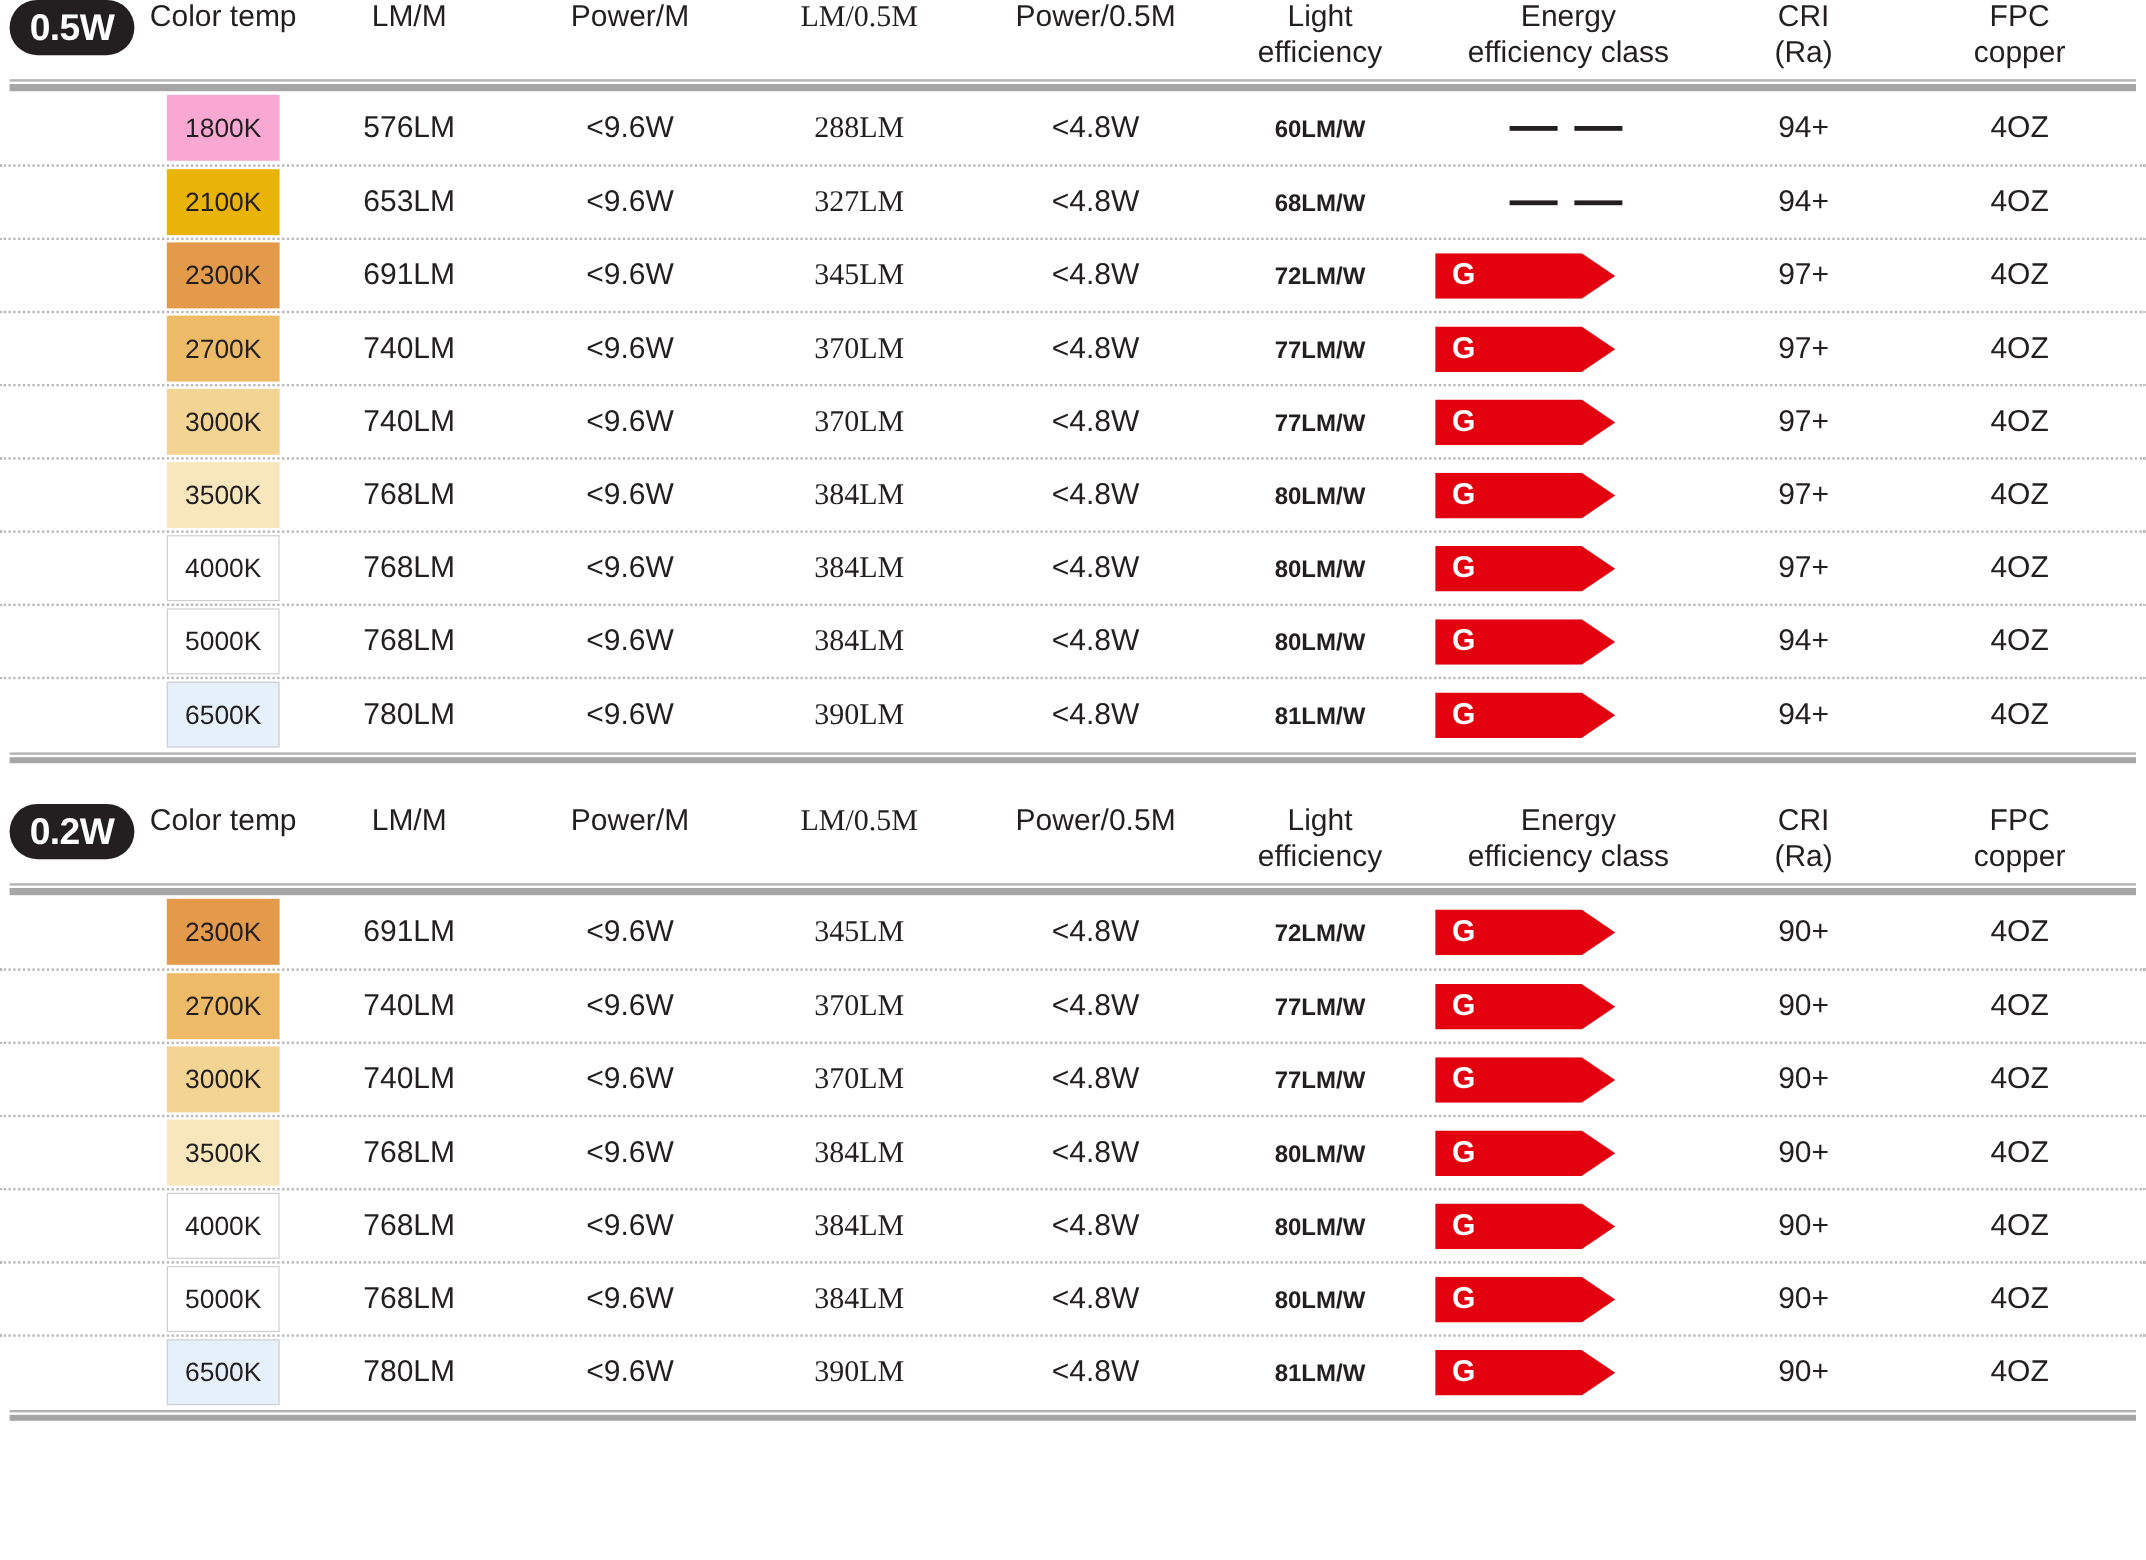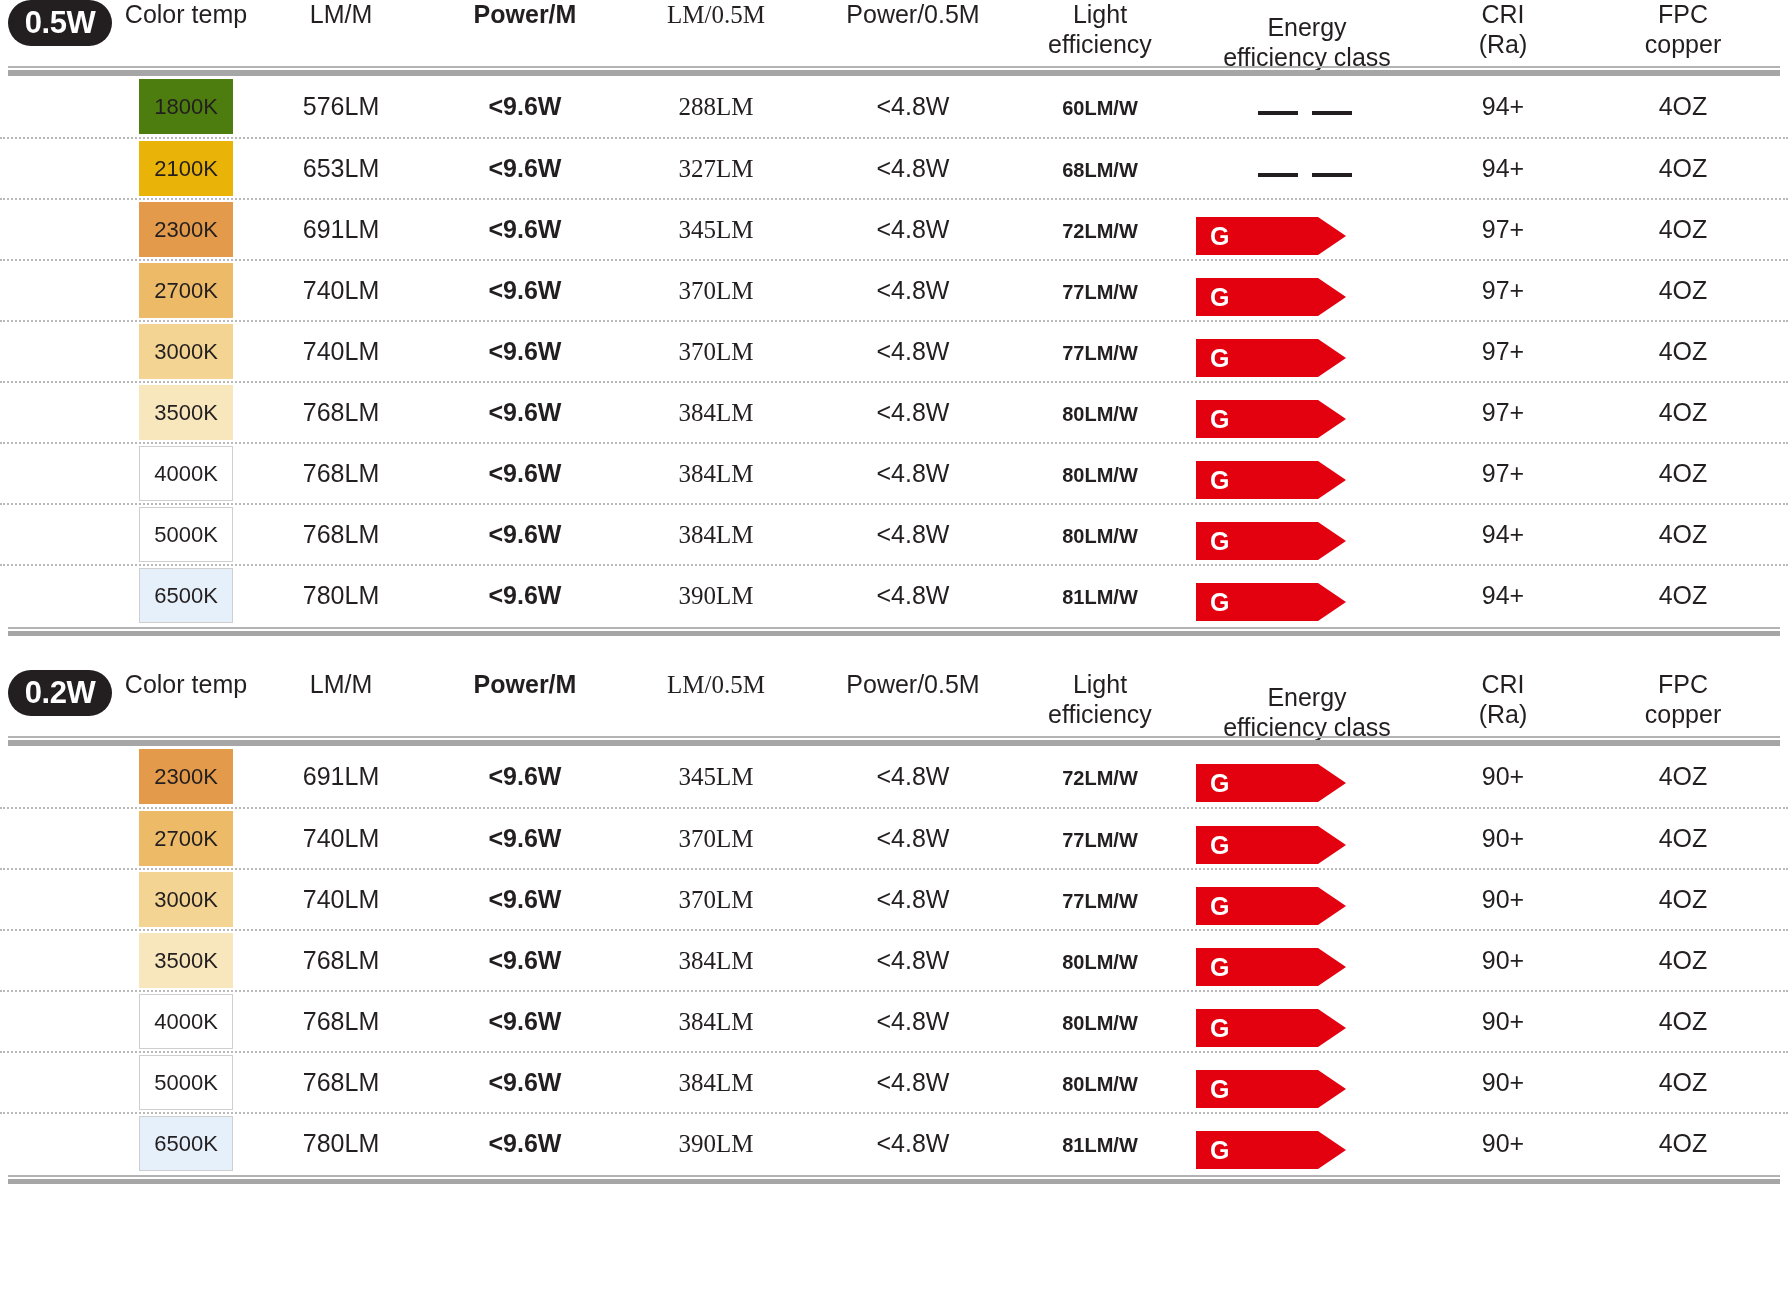--- a/index.html
+++ b/index.html
@@ -98,25 +98,25 @@
     font-size: 25px;
     text-align: center;
     color: #231f20;
     padding: 0 4px;
   }
 
   
   .c-badge   { flex: 0 0 112px; }
   .c-temp    { flex: 0 0 132px; }
   .c-lmm     { flex: 0 0 178px; }
-  .c-pwrm    { flex: 0 0 190px; font-weight: bold; }
+  .c-pwrm    { flex: 0 0 190px; }
   .c-lm05    { flex: 0 0 192px; font-family: Liberation Serif, serif; }
   .c-pwr05   { flex: 0 0 202px; }
   .c-eff     { flex: 0 0 172px; }
-  .c-energy  { flex: 0 0 242px; margin-top: 13px; }
+  .c-energy  { flex: 0 0 242px; }
   .c-cri     { flex: 0 0 150px; }
   .c-fpc     { flex: 1 1 auto; }
 
   
   .chip-wrap {
     display: flex;
     justify-content: center;
     align-items: center;
   }
   .chip {
@@ -220,21 +220,21 @@
         <div class="th c-fpc two-line">
           <div>FPC</div>
           <div>copper</div>
         </div>
       </div>
       <div class="head-rule"></div>
       <div class="tbody">
         <div class="trow">
           <div class="c-badge"></div>
           <div class="td c-temp chip-wrap">
-            <div class="chip" style="background: #4d7c0f;">1800K</div>
+            <div class="chip" style="background: #f9a8d4;">1800K</div>
           </div>
           <div class="td c-lmm">576LM</div>
           <div class="td c-pwrm">&lt;9.6W</div>
           <div class="td c-lm05">288LM</div>
           <div class="td c-pwr05">&lt;4.8W</div>
           <div class="td c-eff"><span class="eff-val">60LM/W</span></div>
           <div class="td c-energy energy-wrap" style="padding-left: 0px;">
             <div class="energy-none">
               <i></i>
               <i></i>

